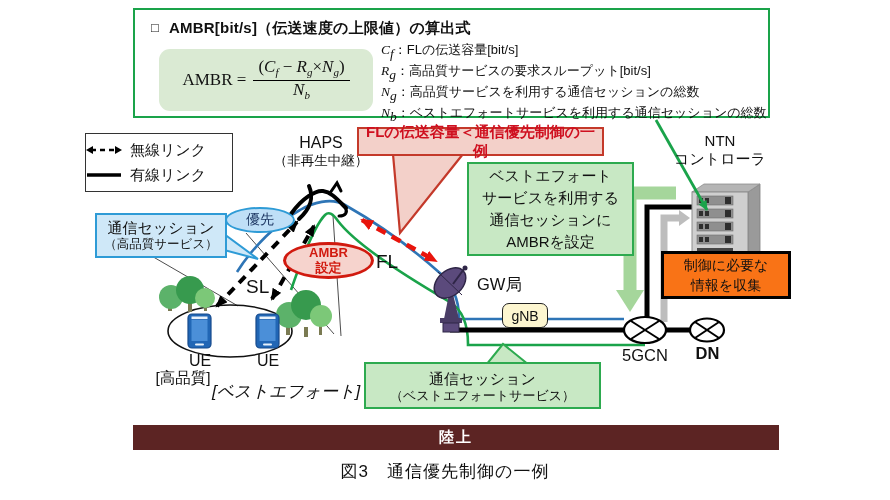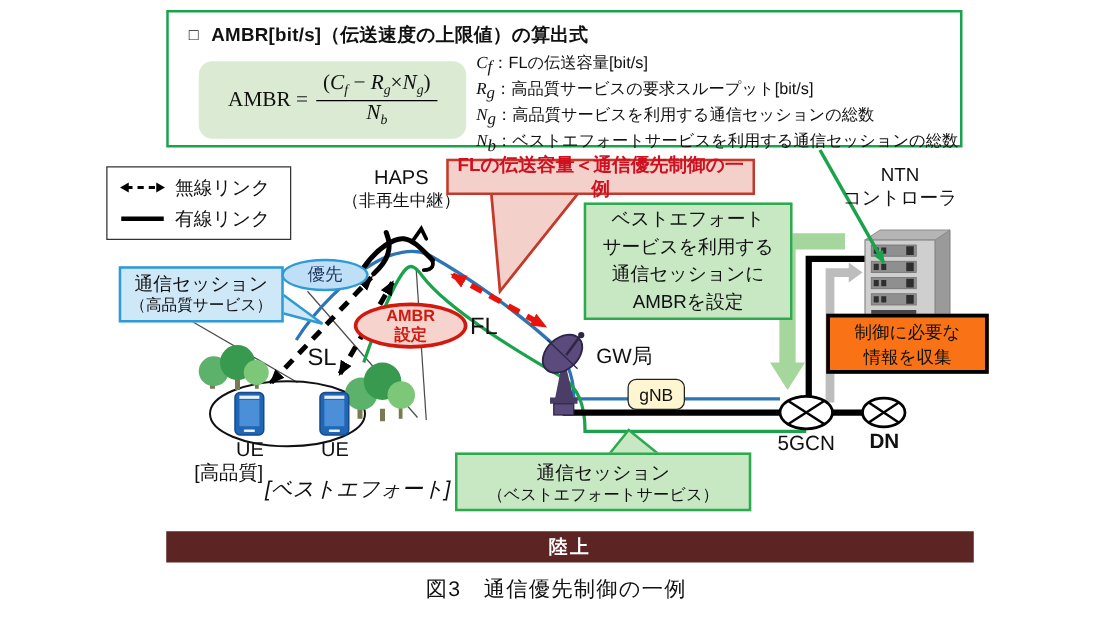--- a/index.html
+++ b/index.html
@@ -16,21 +16,21 @@
                display:flex;align-items:center;justify-content:center;gap:7px;
                font-family:"Liberation Serif","DejaVu Serif",serif;font-size:17px;border-radius:11px;}
   .frac{display:inline-flex;flex-direction:column;align-items:center;line-height:1.05;}
   .frac .num{border-bottom:1.6px solid #000;padding:0 5px 1px 5px;}
   .vit{font-style:italic;}
   sub{font-size:11px;}
   .defs{position:absolute;left:246px;top:31px;font-size:13px;line-height:17.5px;white-space:nowrap;}
   .dvar{font-family:"Liberation Serif","DejaVu Serif",serif;font-style:italic;font-size:13.5px;}
   
   .legend{left:85px;top:133px;width:148px;height:59px;background:#fff;border:1.6px solid #333;
-          display:flex;flex-direction:column;justify-content:center;gap:6px;padding-left:10px;}
+          display:flex;flex-direction:column;justify-content:center;gap:6px;}
   .leg-row{display:flex;align-items:center;gap:8px;font-size:15px;}
   
   .red-callout{left:357px;top:127px;width:247px;height:29px;background:#f3d0c9;border:2.5px solid #c4392a;
                color:#cf1020;font-weight:700;font-size:15px;}
   .instr-box{left:467px;top:162px;width:167px;height:94px;background:#c8e8c4;border:2.5px solid #2daa4f;
              font-size:15px;line-height:22px;}
   .hq-callout{left:95px;top:213px;width:132px;height:45px;background:#cfe8f8;border:2.5px solid #2e9bd6;}
   .hq-callout .l1{font-size:15px;line-height:18px;}
   .hq-callout .l2{font-size:12.5px;line-height:15px;}
   .be-callout{left:364px;top:362px;width:237px;height:47px;background:#c8e8c4;border:2.5px solid #2daa4f;}

